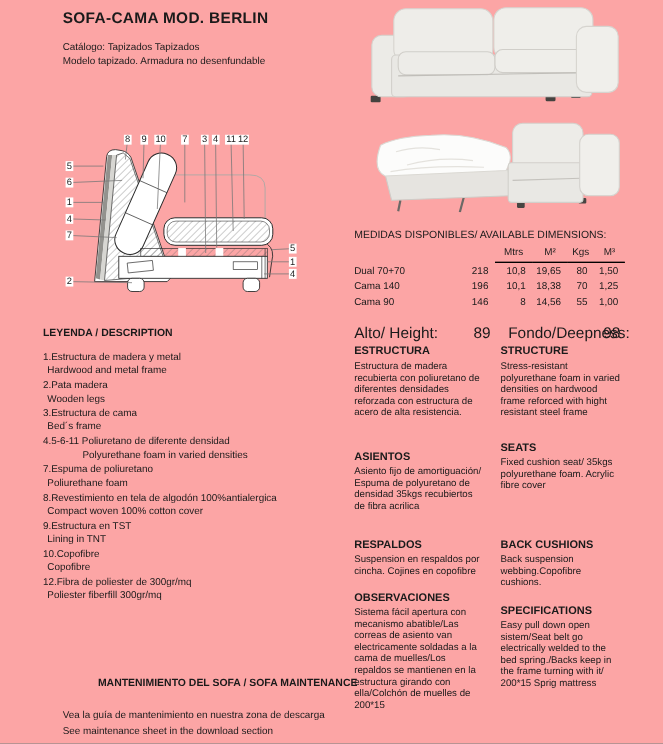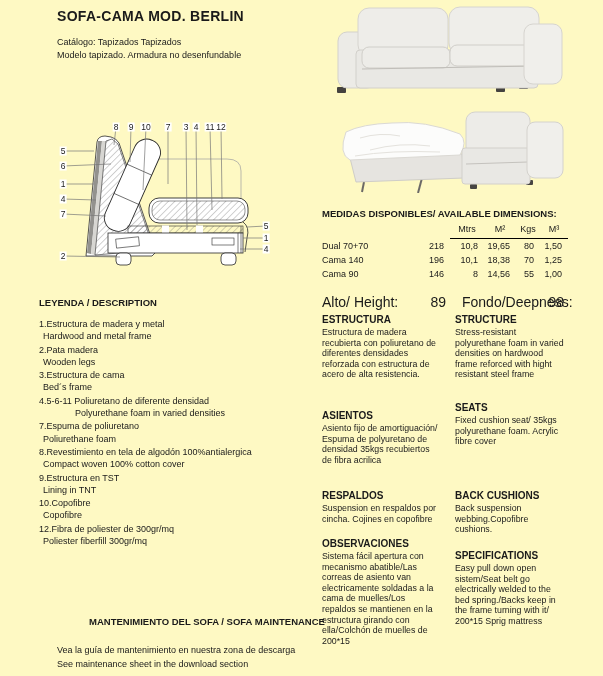--- a/index.html
+++ b/index.html
@@ -1,27 +1,27 @@
 <!DOCTYPE html>
 <html><head>
 <meta charset="utf-8">
 <style>
   html,body{margin:0;padding:0;background:#888;}
-  .page{position:relative;width:603px;height:676px;background:#fef9c3;overflow:hidden;
+  .page{position:relative;width:603px;height:676px;background:#fca5a5;overflow:hidden;
         font-family:"Liberation Sans",sans-serif;color:#1a1a1a;margin:0 auto;}
   .title{position:absolute;left:57px;top:8px;font-size:14px;font-weight:bold;letter-spacing:.3px;}
   .catalog{position:absolute;left:57px;top:37px;font-size:9px;}
   .model{position:absolute;left:57px;top:50px;font-size:9px;}
   .photo-closed{position:absolute;left:328px;top:2px;width:248px;height:94px;}
   .photo-open{position:absolute;left:330px;top:98px;width:240px;height:95px;}
   .diagram{position:absolute;left:55px;top:110px;width:265px;height:185px;}
   .diagram svg{position:absolute;left:0;top:0;width:100%;height:100%;}
   .dg-num{position:absolute;transform:translate(-50%,-50%);font-size:8.5px;line-height:9px;
           background:#fff;padding:0 1px;color:#222;}
-  .dim-head{position:absolute;left:322px;top:208px;font-size:9.5px;font-weight:bold;}
+  .dim-head{position:absolute;left:322px;top:208px;font-size:9.5px;font-weight:normal;}
   .dims{position:absolute;left:322px;top:221px;border-collapse:collapse;font-size:9px;color:#1a1a1a;}
   .dims th{font-weight:normal;text-align:center;height:15px;padding:0 0 2px 0;}
   .dims th.ruled{border-bottom:1px solid #000;}
   .dims td{height:14px;padding:0;}
   .dims td.lbl{text-align:left;}
   .dims td.num{text-align:right;padding-right:6px;}
   .hf-row{position:absolute;left:322px;top:294px;width:252px;height:12px;font-size:14px;}
   .hf-row span{position:absolute;top:0;}
   .hf-l{left:0;}
   .hf-v1{left:96px;width:28px;text-align:right;}

